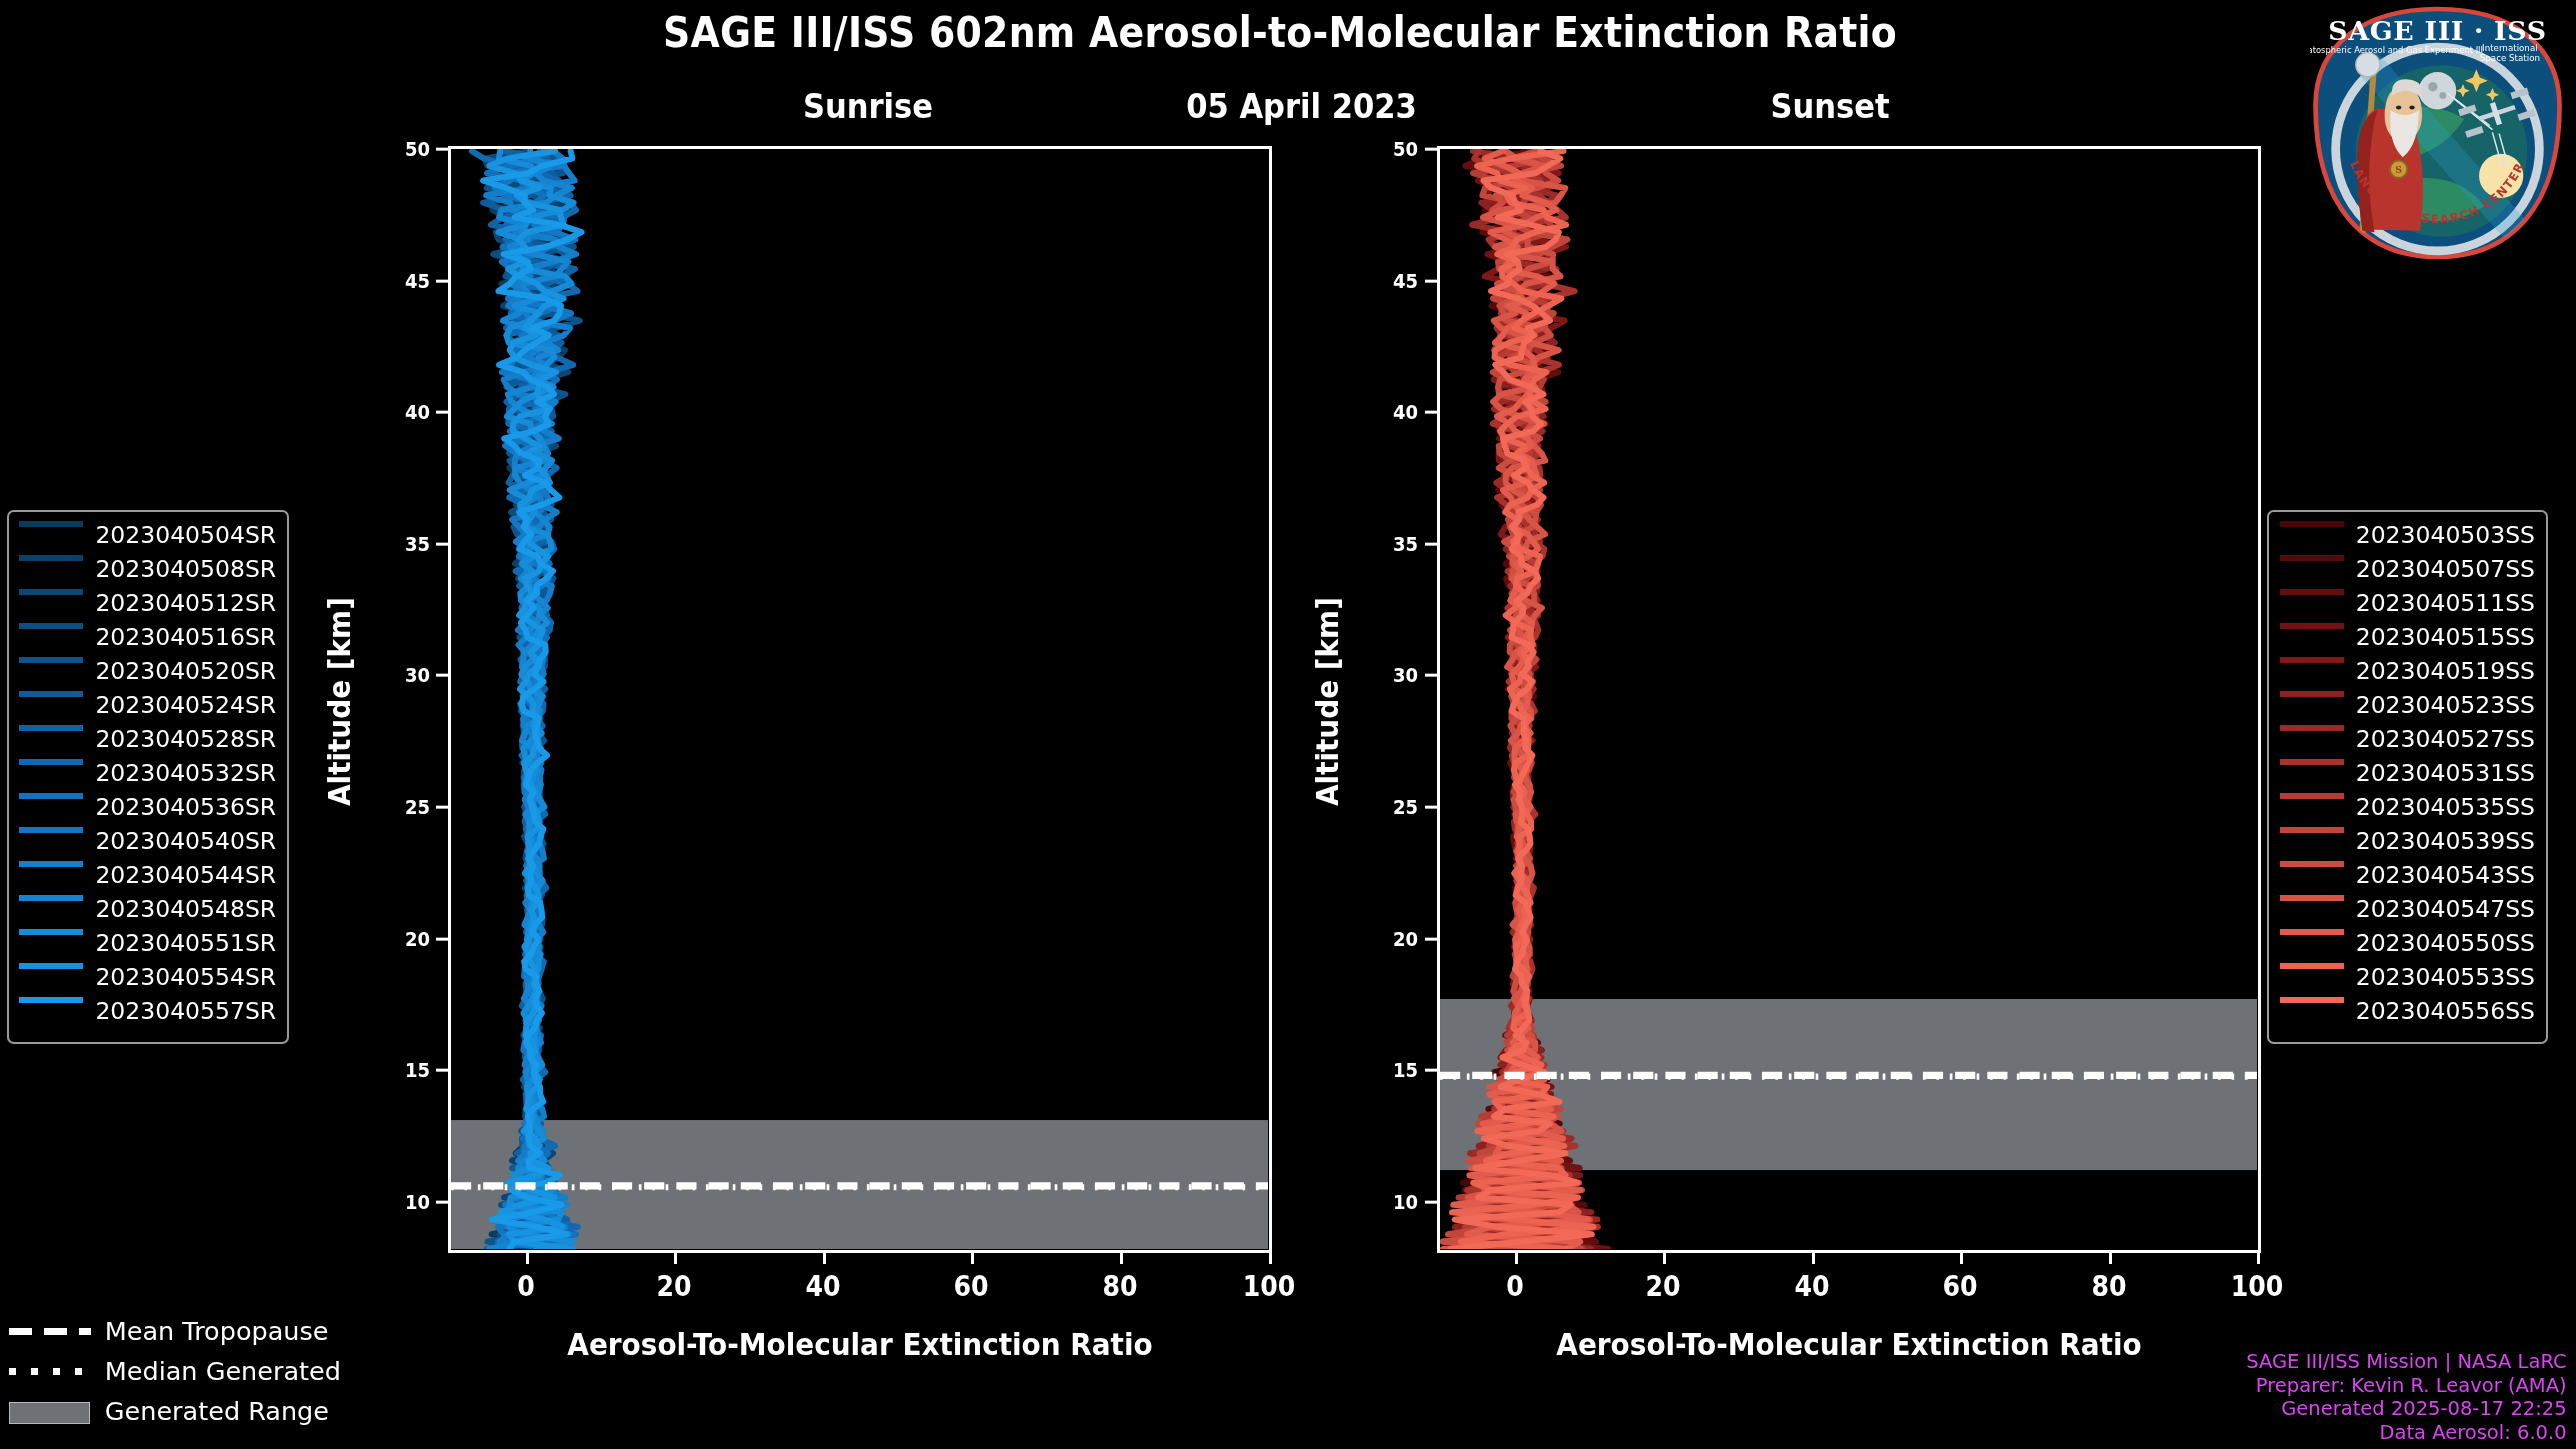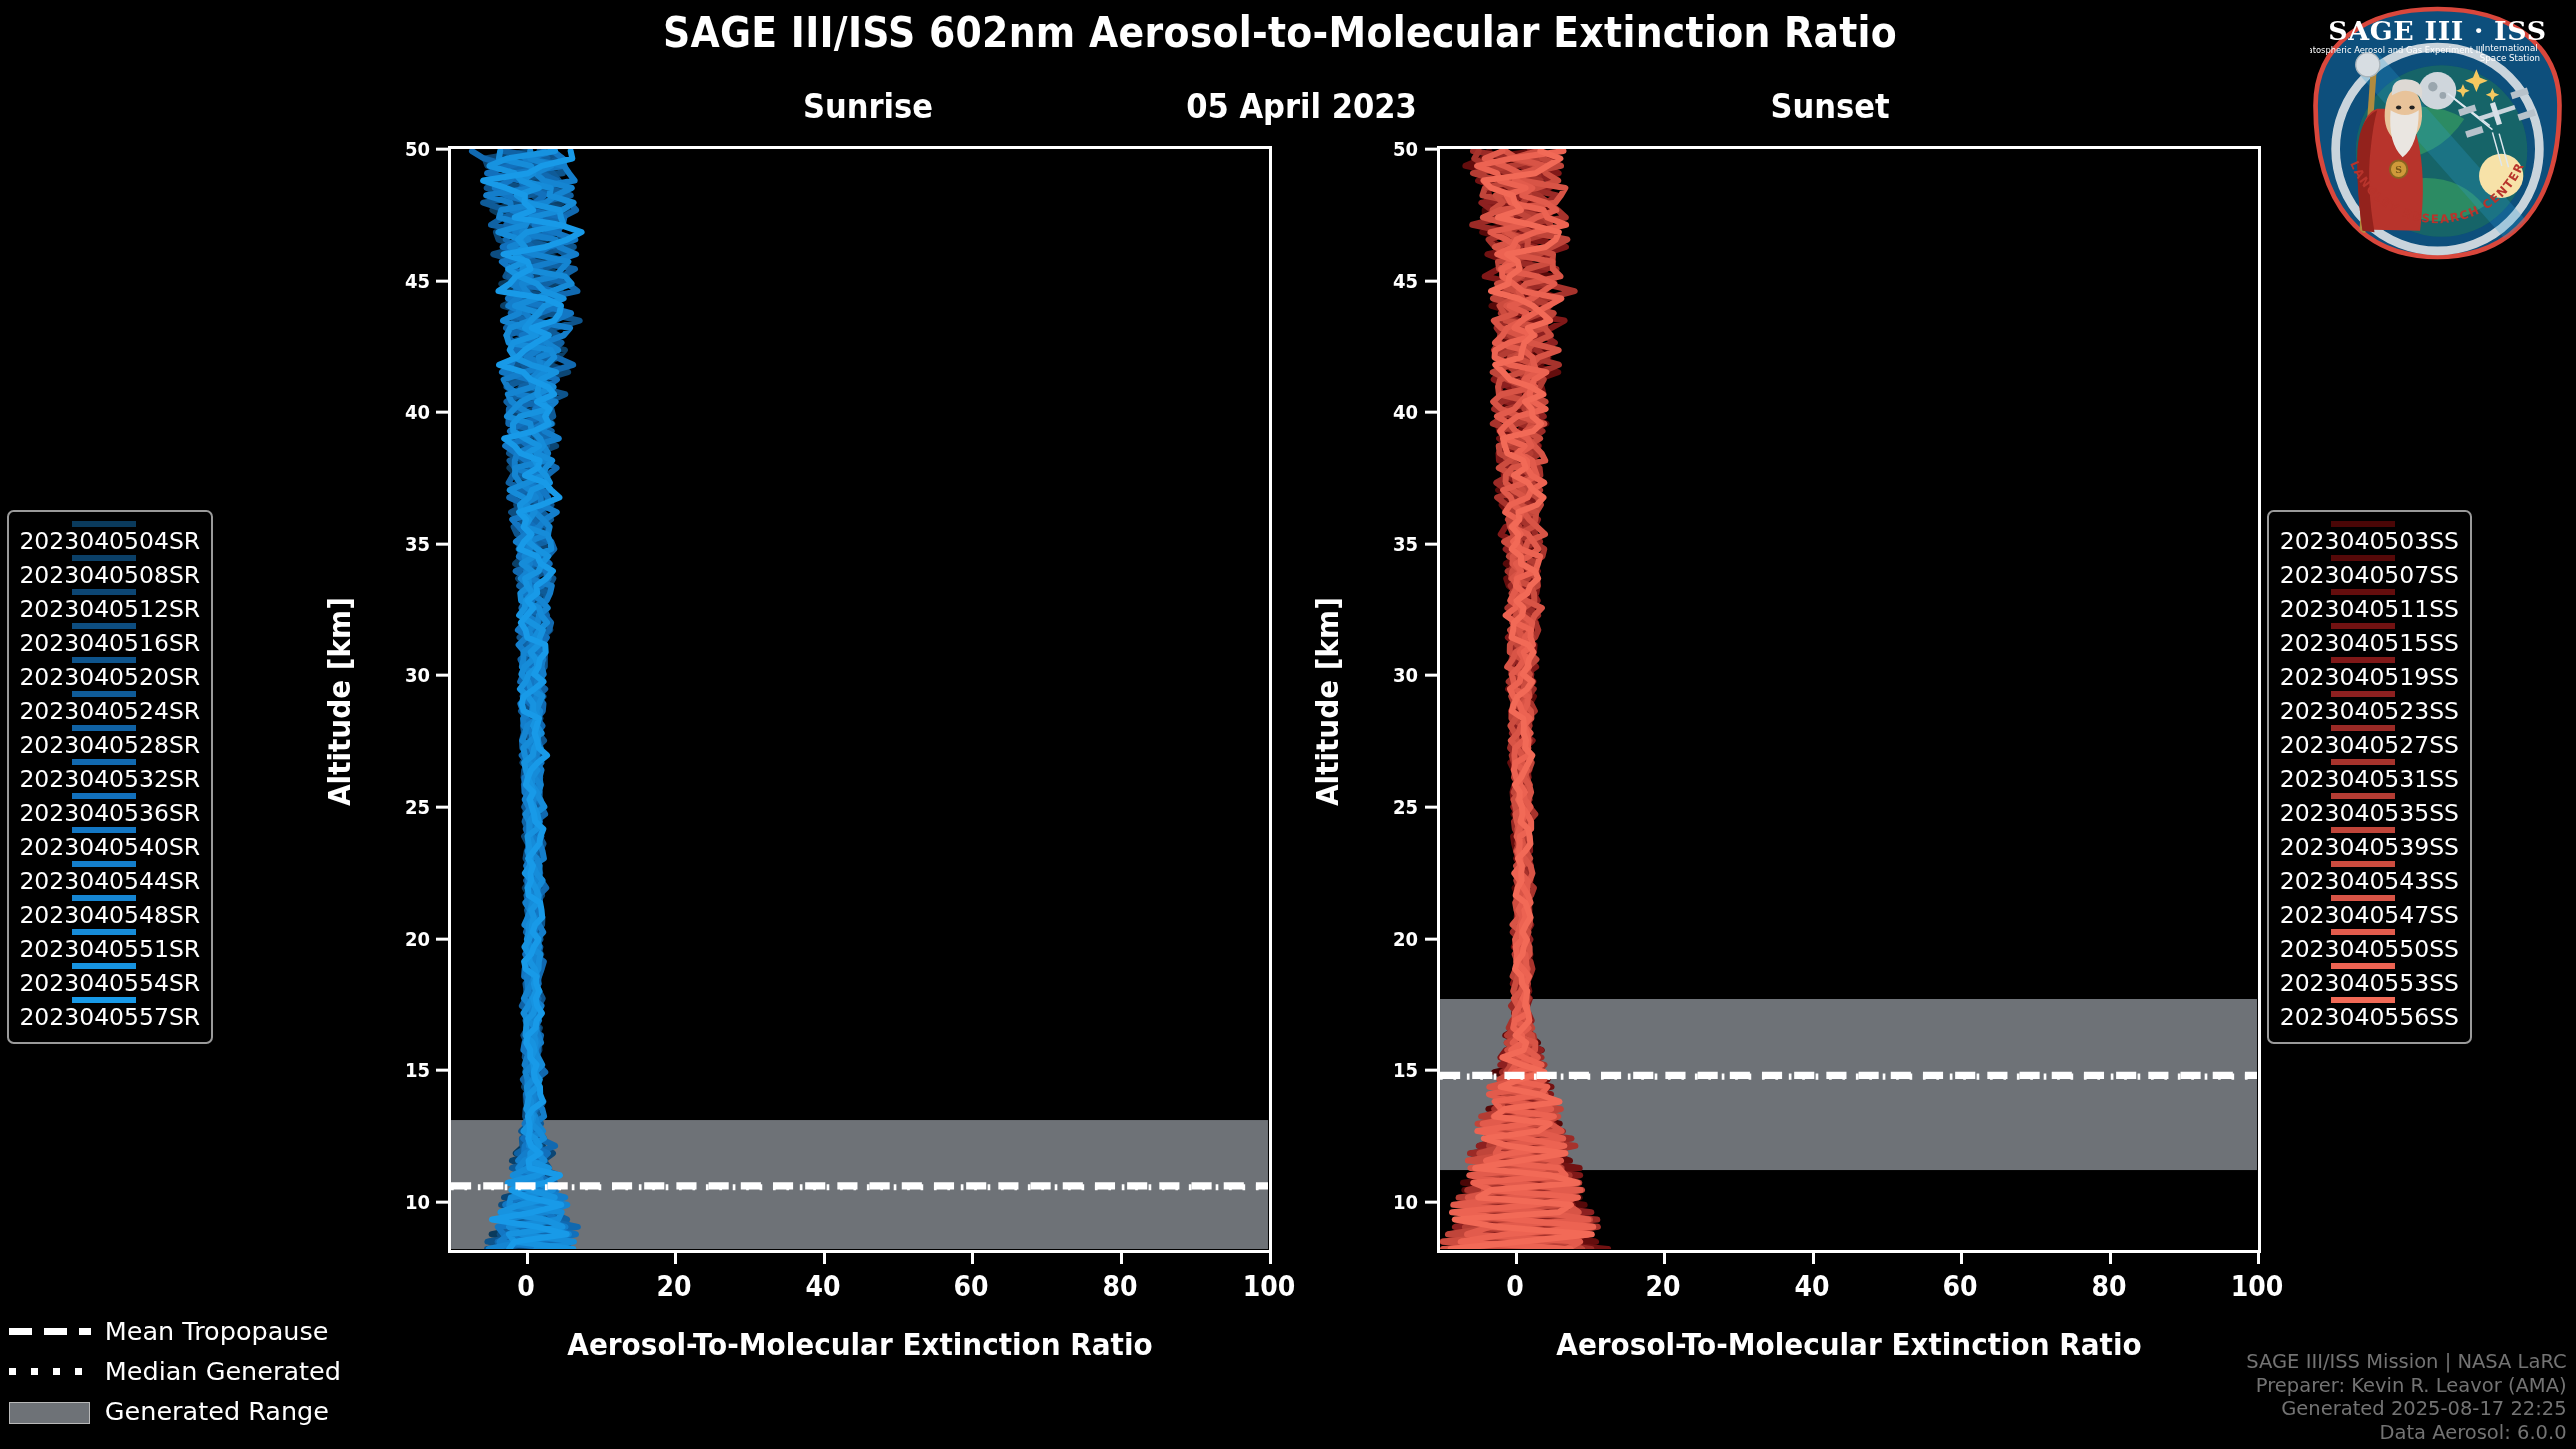--- a/index.html
+++ b/index.html
@@ -44,40 +44,40 @@
                 font-family:"DejaVu Sans Condensed","DejaVu Sans",sans-serif;}
   .axis-title-y{position:absolute;font-size:31px;font-weight:bold;
                 font-family:"DejaVu Sans Condensed","DejaVu Sans",sans-serif;
                 transform-origin:0 0;transform:rotate(-90deg);white-space:nowrap;}
 
   
   .legend-box{position:absolute;border:2px solid #9a9a9a;border-radius:6.7px;
               background:#000;padding:9.4px 10.7px 10.7px 10.7px;}
   #legend-sunrise{left:6.7px;top:510px;}
   #legend-sunset{left:2267px;top:510px;}
-  .legend-row{display:flex;align-items:center;height:34px;flex-direction:column;}
+  .legend-row{display:flex;height:34px;}
   .legend-swatch{width:64px;height:6px;flex:0 0 auto;margin-right:12px;}
   .legend-label{font-size:23.5px;font-family:"DejaVu Sans","Liberation Sans",sans-serif;
                 color:#fff;white-space:nowrap;}
 
   
   #legend-tropopause{position:absolute;left:9.4px;top:1311px;}
   .tp-row{display:flex;align-items:center;height:40px;}
   .tp-key{width:82px;height:17.4px;margin-right:13.4px;flex:0 0 auto;position:relative;}
   .tp-label{font-size:25.5px;color:#fff;white-space:nowrap;}
   .dash-key{position:absolute;top:6px;left:0;width:82px;height:6.7px;
             background:repeating-linear-gradient(to right,#fff 0 23px,transparent 23px 35px);}
   .dot-key{position:absolute;top:6px;left:0;width:82px;height:6.7px;
            background:repeating-linear-gradient(to right,#fff 0 7.4px,transparent 7.4px 22px);}
   .box-key{position:absolute;top:0;left:0;width:79px;height:20px;
            background:#6e7277;border:1.3px solid #b9b9b9;}
 
   
   #credits{position:absolute;right:9.4px;bottom:4px;text-align:right;
-           font-size:19.5px;line-height:1.22;color:#737373;}
+           font-size:19.5px;line-height:1.22;color:#d946ef;}
 
   
   #mission-logo{position:absolute;left:2310px;top:5.4px;width:255px;height:256px;}
 </style>
 </head>
 <body>
 
 <div class="abs" id="main-title">SAGE III/ISS 602nm Aerosol-to-Molecular Extinction Ratio</div>
 
 <div class="abs subtitle" id="subtitle-sunrise">Sunrise</div>

